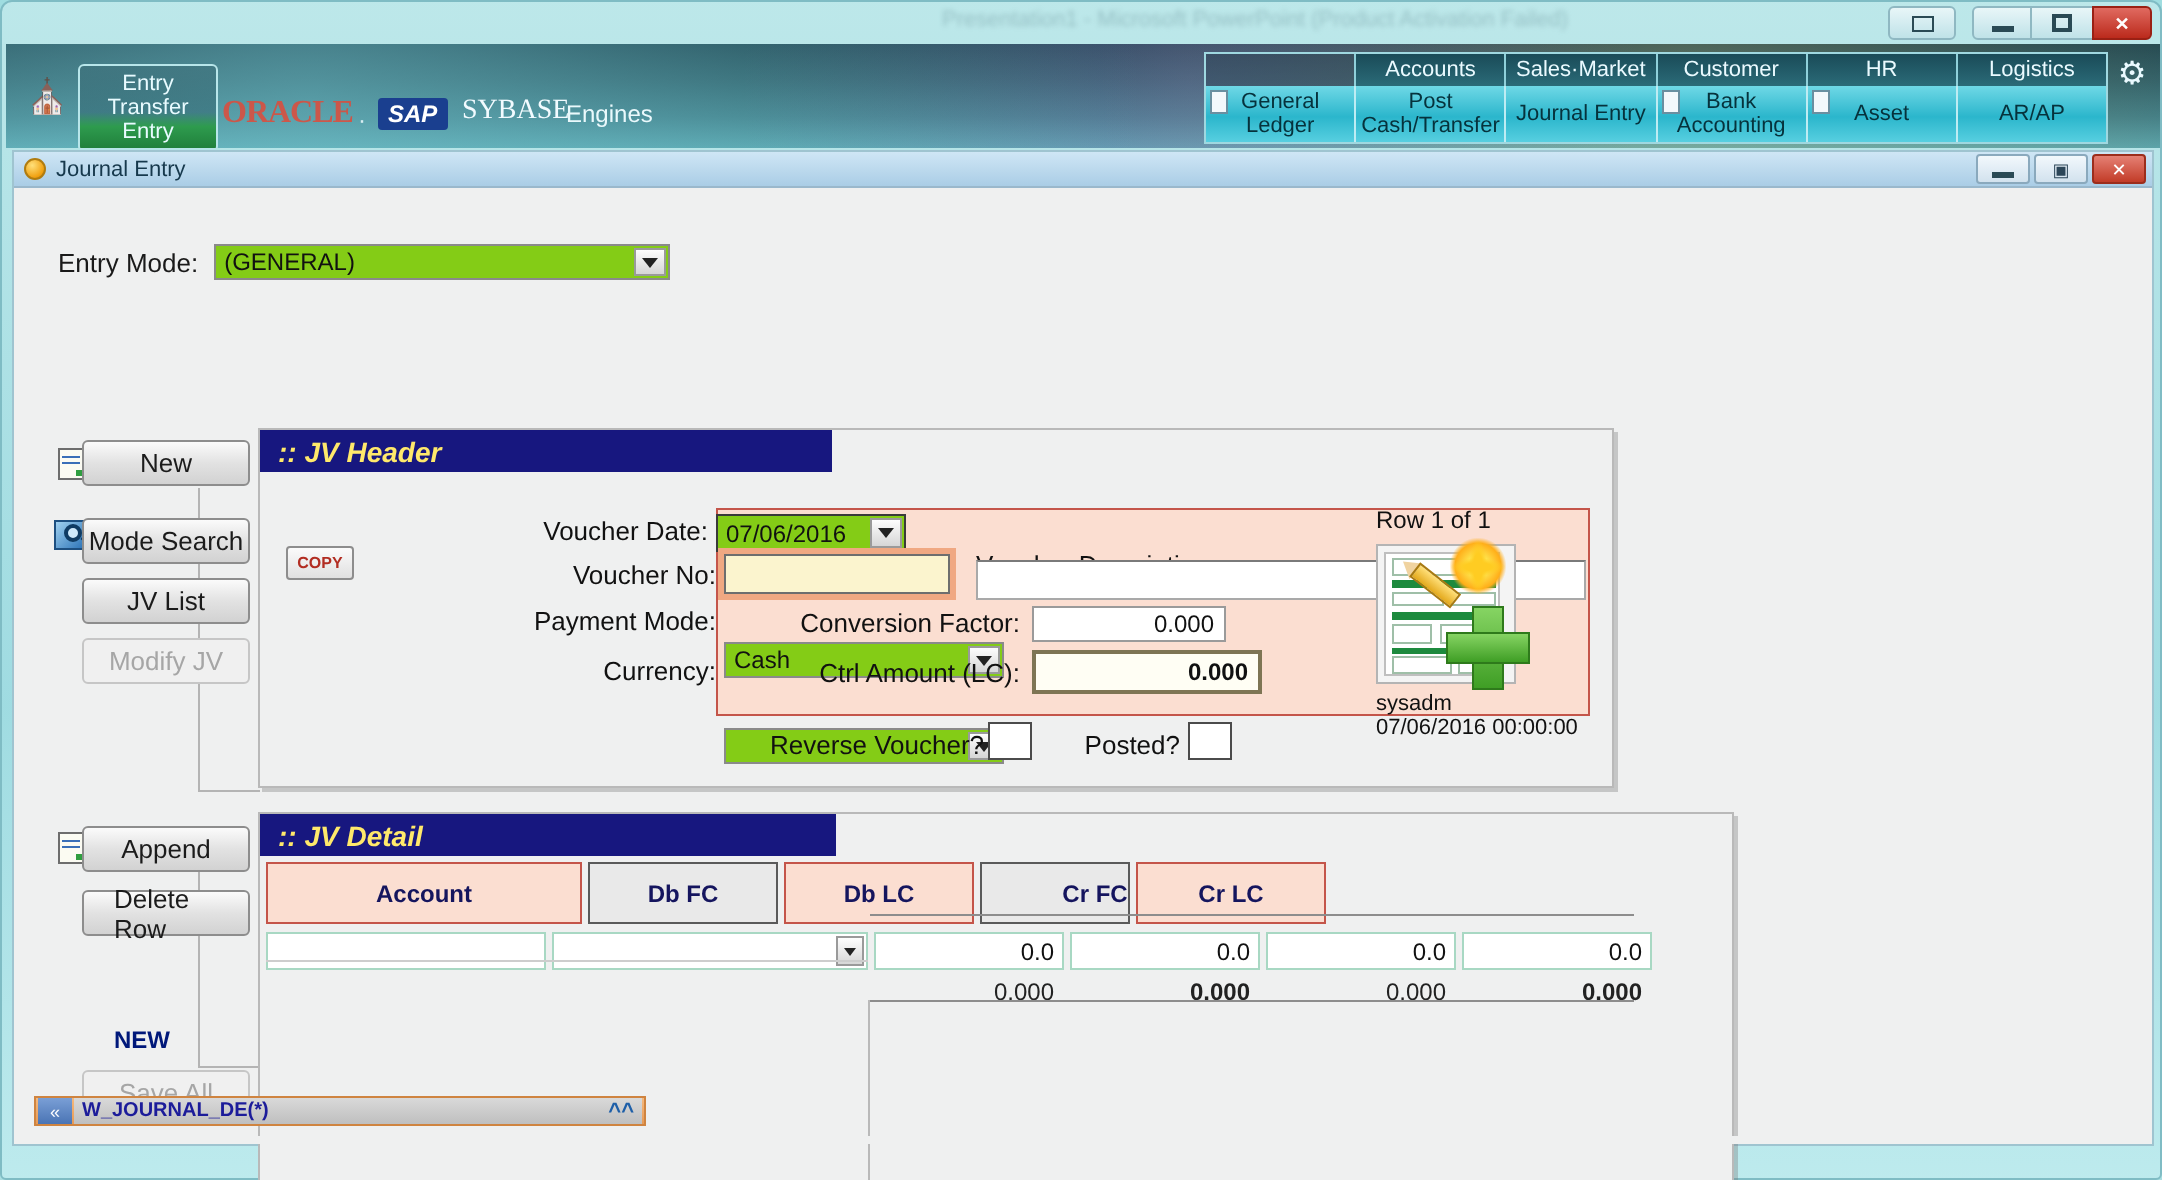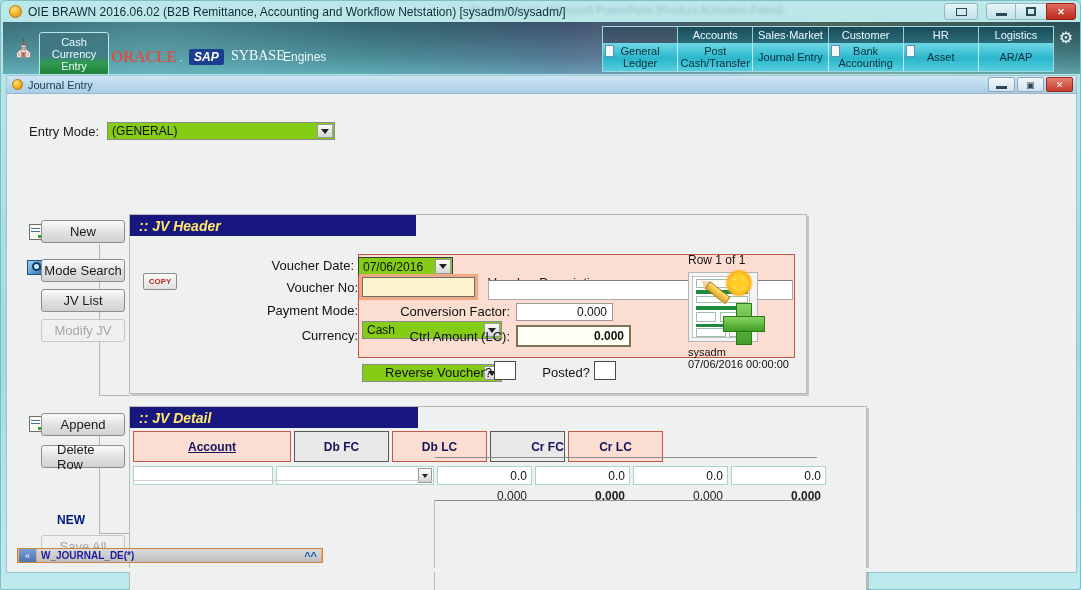--- a/index.html
+++ b/index.html
@@ -442,45 +442,41 @@
     position: absolute; left: 0; right: 0; bottom: 0; height: 4px;
     background: #eff0f0;
   }
 </style>
 </head>
 <body>
 
 <div id="desktop">
 <div id="aero-frame">
 
-  <div id="outer-titlebar">
-    <div id="outer-title-icon"></div>
-    <div id="outer-title-text">OIE BRAWN 2016.06.02 (B2B Remittance, Accounting and Workflow Netstation) [sysadm/0/sysadm/]</div>
-  </div>
   <div id="ghost-title">Presentation1 - Microsoft PowerPoint (Product Activation Failed)</div>
 
   <div class="win-btns" id="outer-restore-grp">
     <div class="winbtn single">
       <span class="glyph-restore"></span>
     </div>
   </div>
   <div class="win-btns" id="outer-btn-grp">
     <div class="winbtn left">
       <span class="glyph-min"></span>
     </div>
     <div class="winbtn mid">
       <span class="glyph-max"></span>
     </div>
     <div class="winbtn right close">✕</div>
   </div>
 
   <div id="ribbon">
     <div id="home-icon">⛪</div>
     <div id="cash-transfer-tab">
-      <div>Cash Currency</div>
+      <div>Entry Transfer</div>
       <div>Entry</div>
     </div>
 
     <div class="brand" id="brand-oracle">ORACLE</div>
     <div class="brand" id="brand-dot">·</div>
     <div class="brand" id="brand-sap">SAP</div>
     <div class="brand" id="brand-sybase">SYBASE</div>
     <div class="brand" id="brand-engines">Engines</div>
 
     <div id="nav-group">
@@ -662,21 +658,21 @@
           <div id="thumb-user">sysadm</div>
           <div id="thumb-date">07/06/2016 00:00:00</div>
         </div>
       </div>
 
       <div class="group-panel" id="jv-detail-panel">
         <div class="group-caption" id="jv-detail-caption">:: JV Detail</div>
 
         <div id="grid">
           <div id="grid-header">
-            <div class="gh peach" style="width:158px;text-decoration:underline;">Account</div>
+            <div class="gh peach" style="width:158px;">Account</div>
             <div class="gh" style="width:95px;">Db FC</div>
             <div class="gh peach" style="width:95px;">Db LC</div>
             <div class="gh" style="width:75px;padding-left:40px;">Cr FC</div>
             <div class="gh peach" style="width:95px;">Cr LC</div>
           </div>
 
           <div id="grid-row">
             <div class="gc" style="width:140px;"></div>
             <div class="gc" style="width:158px;">
               <span></span>

